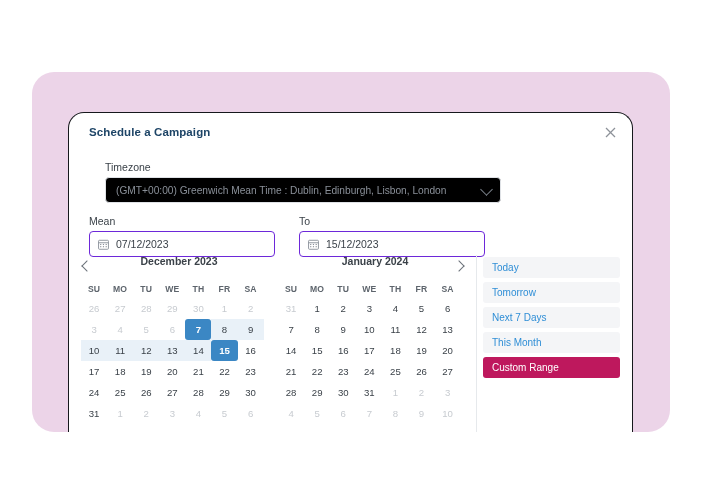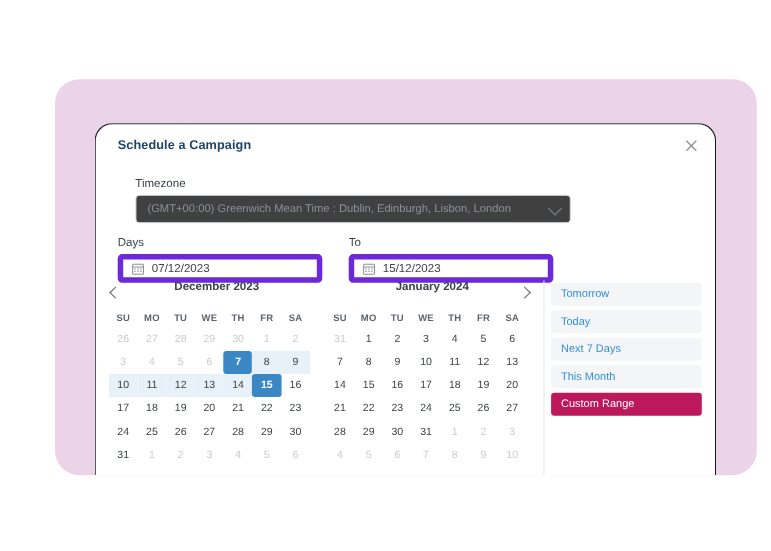--- a/index.html
+++ b/index.html
@@ -13,21 +13,20 @@
     overflow: hidden;
     font-family: "Liberation Sans", sans-serif;
     -webkit-font-smoothing: antialiased;
   }
 
   #stage {
     position: relative;
     width: 672px;
     height: 501px;
     background: #ffffff;
-    margin-left: 18px;
   }
 
   
   .backdrop {
     position: absolute;
     left: 32px;
     top: 72px;
     width: 638px;
     height: 360px;
     background: #ecd4e8;
@@ -90,21 +89,21 @@
     width: 396px;
   }
 
   .select-box {
     position: relative;
     width: 100%;
     height: 26px;
     box-sizing: border-box;
     border: 1px solid #dfe2e6;
     border-radius: 4px;
-    background: #404040;
+    background: #000000;
     display: flex;
     align-items: center;
     padding: 0 24px 0 10px;
     font-size: 10.2px;
     color: #8a9099;
     white-space: nowrap;
     overflow: hidden;
     cursor: pointer;
   }
 
@@ -128,21 +127,21 @@
     width: 396px;
     display: flex;
     gap: 24px;
   }
   .fromto > div { width: 186px; }
 
   .date-input {
     position: relative;
     height: 26px;
     box-sizing: border-box;
-    border: 5px solid #6d28d9;
+    border: 1px solid #6d28d9;
     border-radius: 4px;
     background: #fff;
     display: flex;
     align-items: center;
     padding: 0 8px;
     gap: 7px;
     font-size: 10.5px;
     color: #3b4249;
     cursor: pointer;
   }
@@ -302,21 +301,21 @@
     <div class="tz-block">
       <span class="field-label">Timezone</span>
       <div class="select-box">
         <span>(GMT+00:00) Greenwich Mean Time : Dublin, Edinburgh, Lisbon, London</span>
         <span class="chev-down"></span>
       </div>
     </div>
 
     <div class="fromto">
       <div>
-        <span class="field-label">Days</span>
+        <span class="field-label">Mean</span>
         <div class="date-input">
           <svg class="cal-icon" viewBox="0 0 12 12">
             <rect x="0.6" y="1.4" width="10.8" height="9.8" rx="1" fill="none" stroke="#8a9099" stroke-width="1"></rect>
             <line x1="0.6" y1="4.1" x2="11.4" y2="4.1" stroke="#8a9099" stroke-width="1"></line>
             <rect x="2.3" y="5.4" width="1.3" height="1.2" fill="#8a9099"></rect>
             <rect x="5.3" y="5.4" width="1.3" height="1.2" fill="#8a9099"></rect>
             <rect x="8.3" y="5.4" width="1.3" height="1.2" fill="#8a9099"></rect>
             <rect x="2.3" y="7.8" width="1.3" height="1.2" fill="#8a9099"></rect>
             <rect x="5.3" y="7.8" width="1.3" height="1.2" fill="#8a9099"></rect>
             <rect x="8.3" y="7.8" width="1.3" height="1.2" fill="#8a9099"></rect>
@@ -482,22 +481,22 @@
                 <div class="day muted">8</div>
                 <div class="day muted">9</div>
                 <div class="day muted">10</div>
               </div>
             </div>
           </div>
         <div class="divider"></div>
       </div>
 
       <div class="presets" id="presets-host">
+          <div class="preset">Today</div>
           <div class="preset">Tomorrow</div>
-          <div class="preset">Today</div>
           <div class="preset">Next 7 Days</div>
           <div class="preset">This Month</div>
           <div class="preset active">Custom Range</div>
         </div>
 
     </div>
   </div>
 </div>
 
 </body></html>

